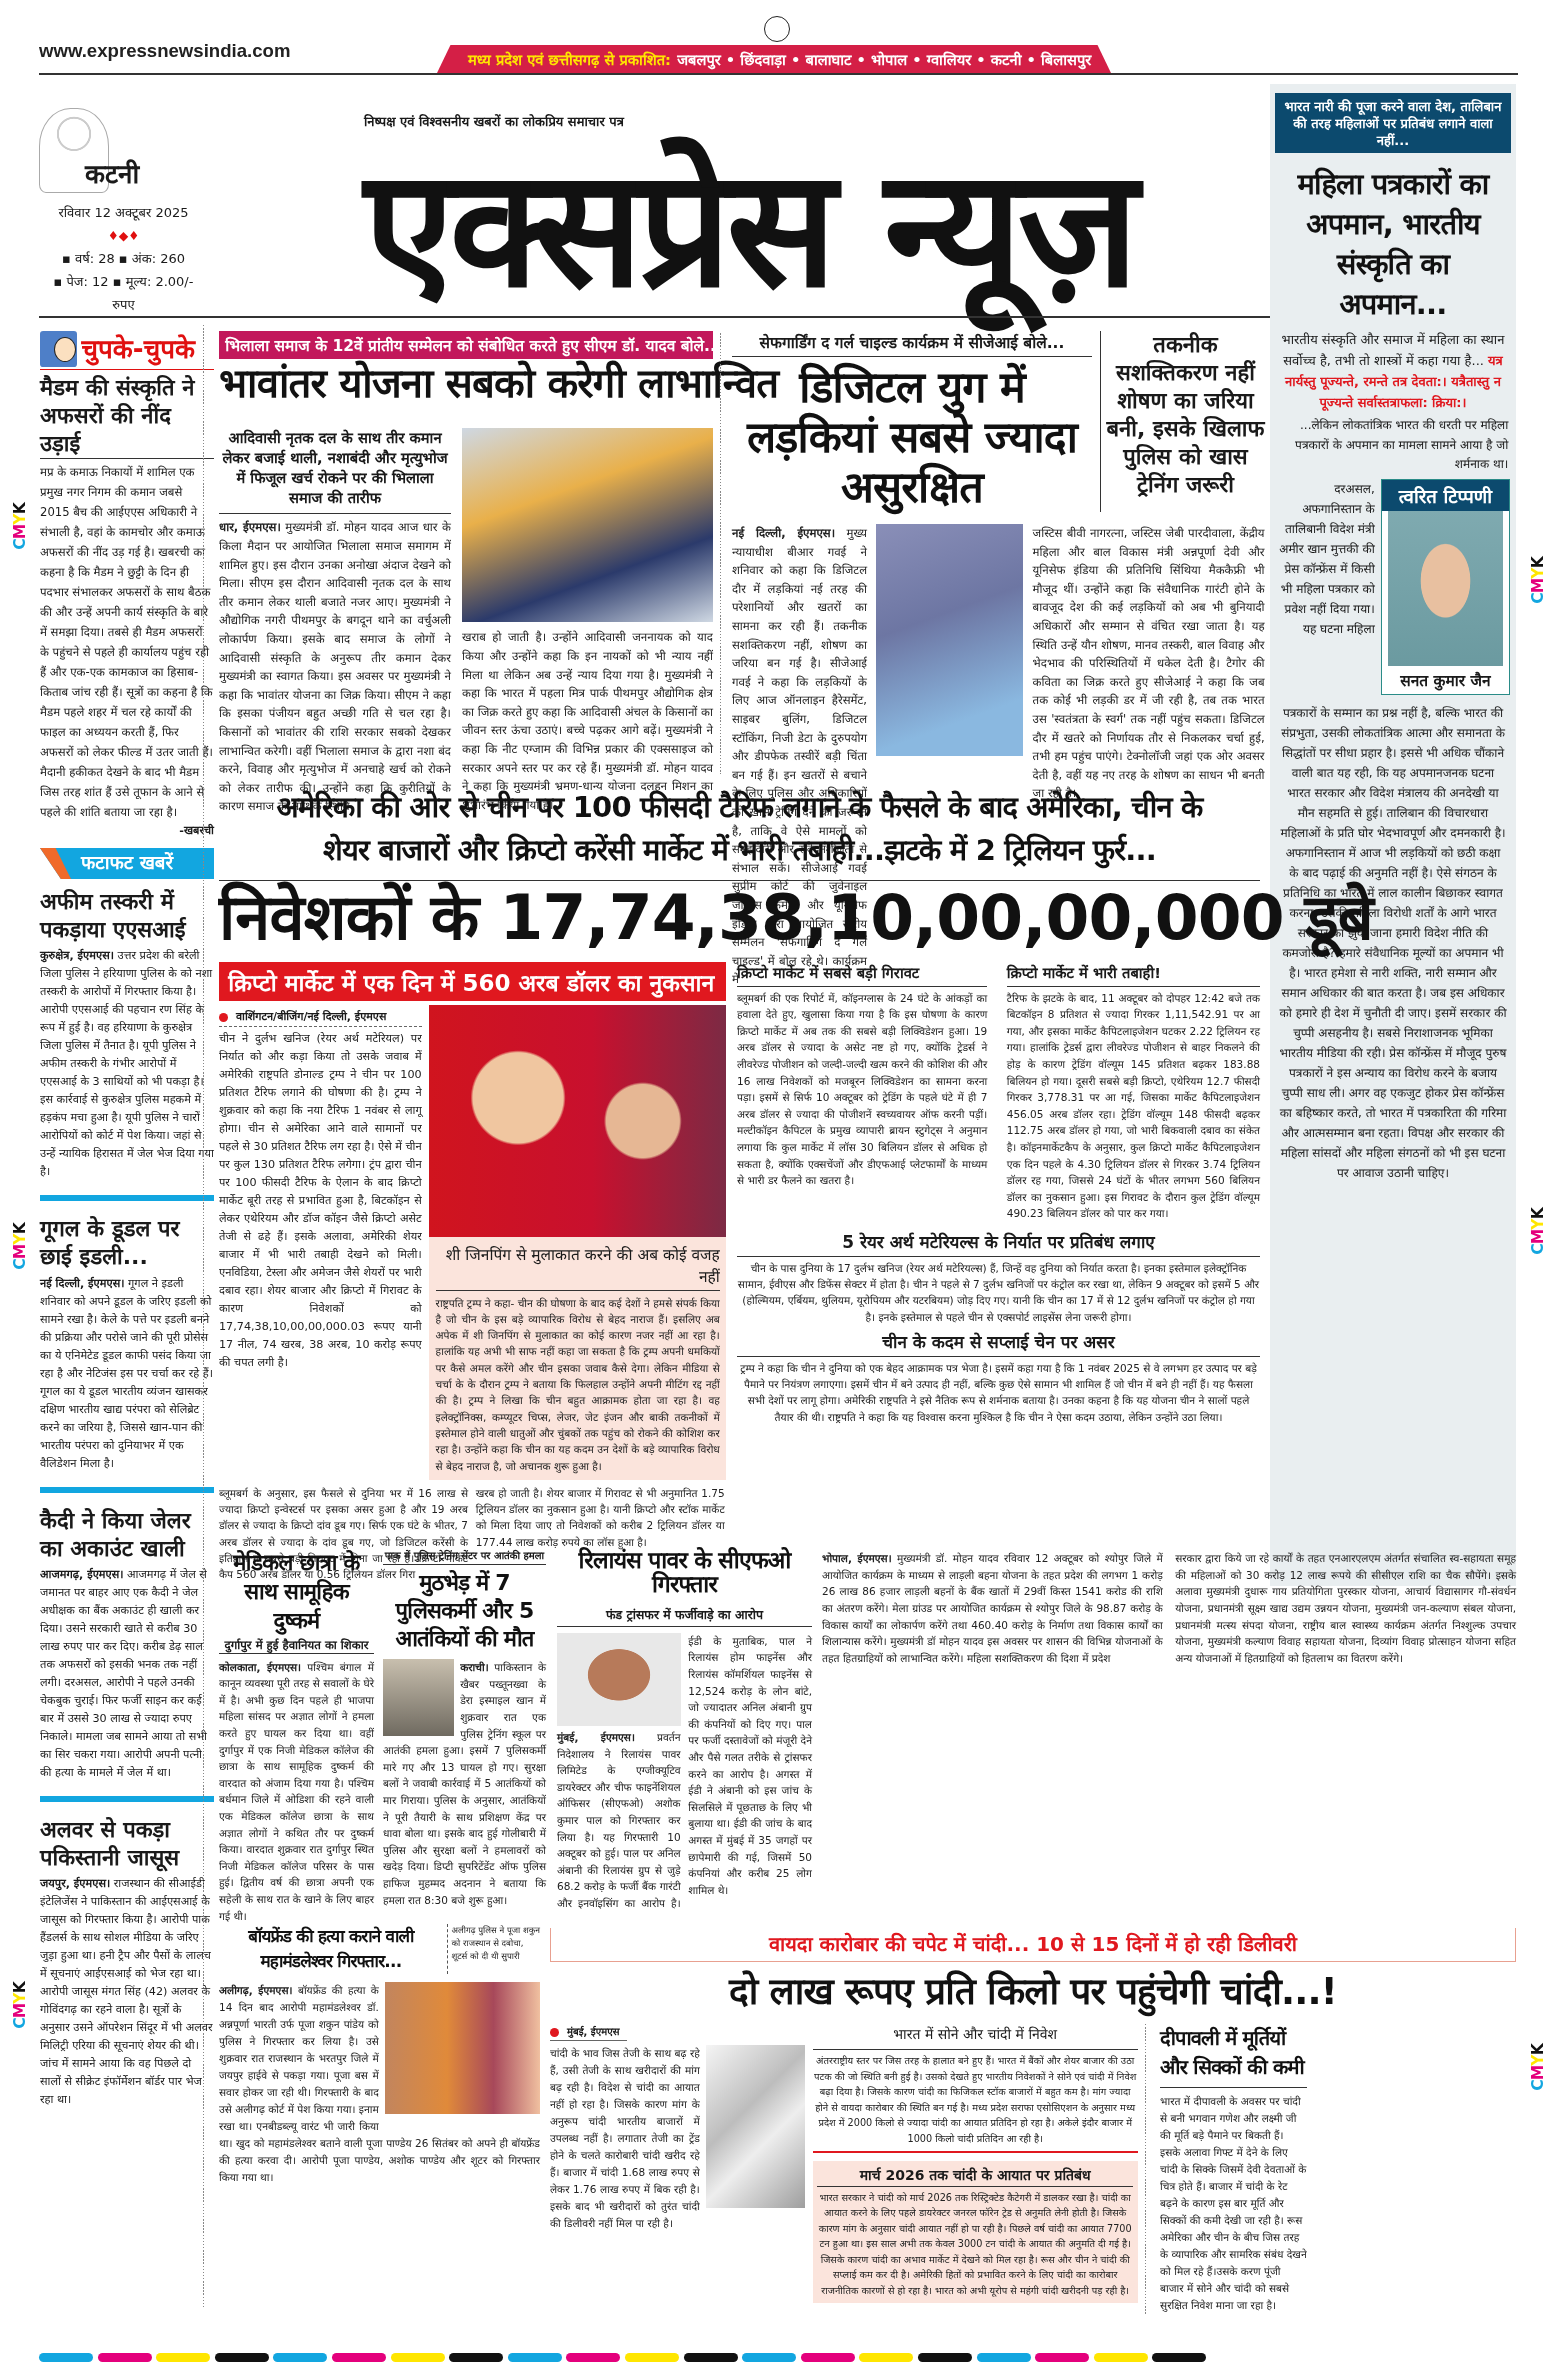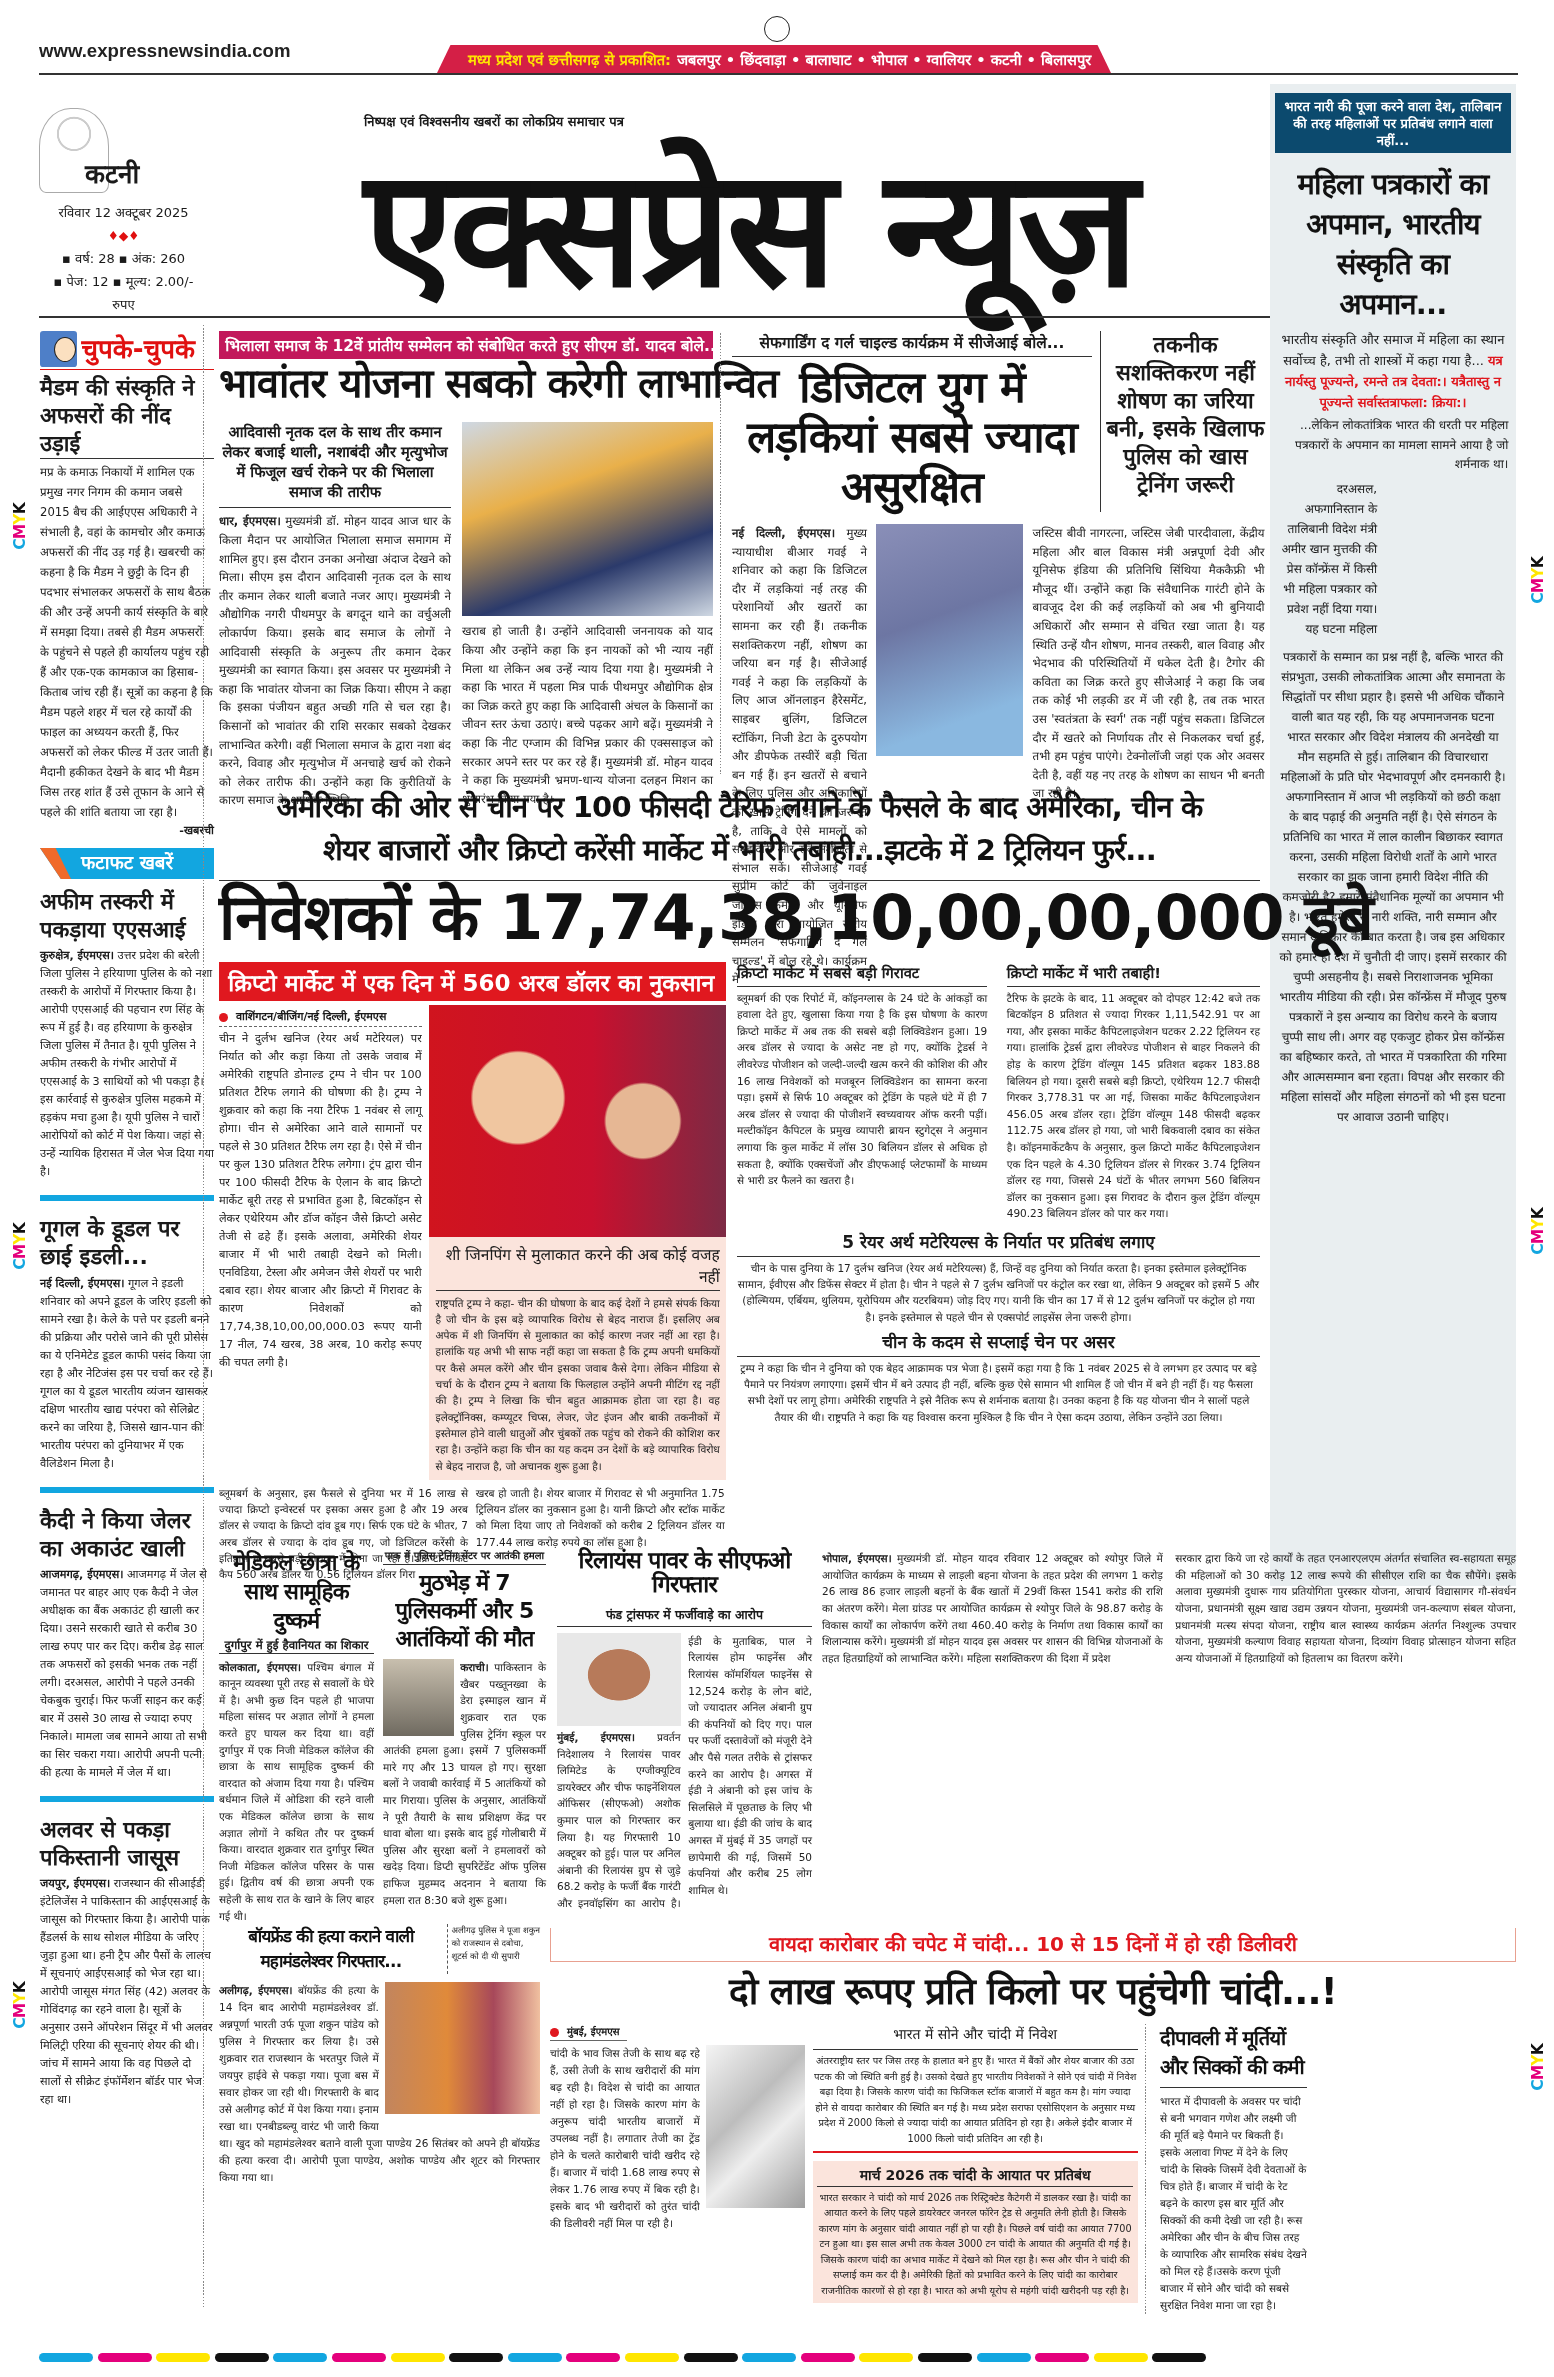--- a/index.html
+++ b/index.html
@@ -78,20 +78,25 @@
 <div class="abs right-panel">
   <div class="boxteal" style="margin:9.3px 4.6px 0;padding:4.6px;font-size:13px;line-height:17px">भारत नारी की पूजा करने वाला देश, तालिबान की तरह महिलाओं पर प्रतिबंध लगाने वाला नहीं...</div>
   <div class="hl" style="font-size:29px;text-align:center;padding:11px 9.3px 4.6px;line-height:40px">महिला पत्रकारों का अपमान, भारतीय संस्कृति का अपमान...</div>
   <div style="font-size:13px;line-height:21px;text-align:center;padding:0 9.3px">
     <span>भारतीय संस्कृति और समाज में महिला का स्थान सर्वोच्च है, तभी तो शास्त्रों में कहा गया है...</span>
     <span class="red-text" style="font-weight:bold">यत्र नार्यस्तु पूज्यन्ते, रमन्ते तत्र देवता:। यत्रैतास्तु न पूज्यन्ते सर्वास्तत्राफला: क्रिया:।</span>
   </div>
   <div style="font-size:12px;line-height:19.4px;text-align:right;padding:3.1px 7.7px 0">...लेकिन लोकतांत्रिक भारत की धरती पर महिला पत्रकारों के अपमान का मामला सामने आया है जो शर्मनाक था।</div>
   <div style="display:flex;padding:4.6px 6.2px;gap:6.2px">
     <div style="width:101px;font-size:12px;line-height:20px;text-align:right">दरअसल, अफगानिस्तान के तालिबानी विदेश मंत्री अमीर खान मुत्तकी की प्रेस कॉन्फ्रेंस में किसी भी महिला पत्रकार को प्रवेश नहीं दिया गया। यह घटना महिला</div>
+    <div style="width:132px;border:1.5px solid #2a8c88;background:#fff">
+      <div class="boxteal" style="font-size:18.6px;padding:3.1px">त्वरित टिप्पणी</div>
+      <div class="photo jain" style="height:155px;margin:0 6.2px"></div>
+      <div style="text-align:center;font-weight:900;font-size:15.5px;padding:3.1px">सनत कुमार जैन</div>
+    </div>
   </div>
   <div class="body" style="padding:3.1px 9.3px;font-size:12px;line-height:20px;text-align:center">पत्रकारों के सम्मान का प्रश्न नहीं है, बल्कि भारत की संप्रभुता, उसकी लोकतांत्रिक आत्मा और समानता के सिद्धांतों पर सीधा प्रहार है। इससे भी अधिक चौंकाने वाली बात यह रही, कि यह अपमानजनक घटना भारत सरकार और विदेश मंत्रालय की अनदेखी या मौन सहमति से हुई। तालिबान की विचारधारा महिलाओं के प्रति घोर भेदभावपूर्ण और दमनकारी है। अफगानिस्तान में आज भी लड़कियों को छठी कक्षा के बाद पढ़ाई की अनुमति नहीं है। ऐसे संगठन के प्रतिनिधि का भारत में लाल कालीन बिछाकर स्वागत करना, उसकी महिला विरोधी शर्तों के आगे भारत सरकार का झुक जाना हमारी विदेश नीति की कमजोरी है? हमारे संवैधानिक मूल्यों का अपमान भी है। भारत हमेशा से नारी शक्ति, नारी सम्मान और समान अधिकार की बात करता है। जब इस अधिकार को हमारे ही देश में चुनौती दी जाए। इसमें सरकार की चुप्पी असहनीय है। सबसे निराशाजनक भूमिका भारतीय मीडिया की रही। प्रेस कॉन्फ्रेंस में मौजूद पुरुष पत्रकारों ने इस अन्याय का विरोध करने के बजाय चुप्पी साध ली। अगर वह एकजुट होकर प्रेस कॉन्फ्रेंस का बहिष्कार करते, तो भारत में पत्रकारिता की गरिमा और आत्मसम्मान बना रहता। विपक्ष और सरकार की महिला सांसदों और महिला संगठनों को भी इस घटना पर आवाज उठानी चाहिए।</div>
 </div>
 
 <div class="abs sidecol" style="top:331px">
   <div class="chupke">
     <div class="face"></div>
     <span class="lbl">चुपके-चुपके</span>
   </div>
   <h3 class="uline" style="margin-top:4.6px">मैडम की संस्कृति ने अफसरों की नींद उड़ाई</h3>
@@ -115,21 +120,21 @@
   <div class="bluebar"></div>
 
   <h3>अलवर से पकड़ा पकिस्तानी जासूस</h3>
   <div><b>जयपुर, ईएमएस।</b> <span>राजस्थान की सीआईडी इंटेलिजेंस ने पाकिस्तान की आईएसआई के जासूस को गिरफ्तार किया है। आरोपी पाक हैंडलर्स के साथ सोशल मीडिया के जरिए जुड़ा हुआ था। हनी ट्रैप और पैसों के लालच में सूचनाएं आईएसआई को भेज रहा था। आरोपी जासूस मंगत सिंह (42) अलवर के गोविंदगढ़ का रहने वाला है। सूत्रों के अनुसार उसने ऑपरेशन सिंदूर में भी अलवर मिलिट्री एरिया की सूचनाएं शेयर की थी। जांच में सामने आया कि वह पिछले दो सालों से सीक्रेट इंफॉर्मेशन बॉर्डर पार भेज रहा था।</span></div>
 </div>
 <div class="abs vdiv" style="left:203px;top:325px;height:1982px"></div>
 
 <div class="abs" style="left:219px;top:331px;width:494px">
   <div class="kicker-pink">भिलाला समाज के 12वें प्रांतीय सम्मेलन को संबोधित करते हुए सीएम डॉ. यादव बोले...</div>
   <div class="hl" style="font-size:40px;margin-top:3.1px;white-space:nowrap">भावांतर योजना सबको करेगी लाभान्वित</div>
-  <div style="display:flex;gap:11px;margin-top:18px">
+  <div style="display:flex;gap:11px;margin-top:24px">
     <div style="width:232px">
       <div class="uline" style="font-size:14.7px;line-height:20px;text-align:center;font-weight:bold;padding-bottom:4.6px">आदिवासी नृतक दल के साथ तीर कमान लेकर बजाई थाली, नशाबंदी और मृत्युभोज में फिजूल खर्च रोकने पर की भिलाला समाज की तारीफ</div>
       <div class="body" style="margin-top:4.6px"><b>धार, ईएमएस।</b> <span>मुख्यमंत्री डॉ. मोहन यादव आज धार के किला मैदान पर आयोजित भिलाला समाज समागम में शामिल हुए। इस दौरान उनका अनोखा अंदाज देखने को मिला। सीएम इस दौरान आदिवासी नृतक दल के साथ तीर कमान लेकर थाली बजाते नजर आए। मुख्यमंत्री ने औद्योगिक नगरी पीथमपुर के बगदून थाने का वर्चुअली लोकार्पण किया। इसके बाद समाज के लोगों ने आदिवासी संस्कृति के अनुरूप तीर कमान देकर मुख्यमंत्री का स्वागत किया। इस अवसर पर मुख्यमंत्री ने कहा कि भावांतर योजना का जिक्र किया। सीएम ने कहा कि इसका पंजीयन बहुत अच्छी गति से चल रहा है। किसानों को भावांतर की राशि सरकार सबको देखकर लाभान्वित करेगी। वहीं भिलाला समाज के द्वारा नशा बंद करने, विवाह और मृत्युभोज में अनचाहे खर्च को रोकने को लेकर तारीफ की। उन्होंने कहा कि कुरीतियों के कारण समाज के आर्थिक स्थिति</span></div>
     </div>
     <div style="width:251px">
       <div class="photo cm" style="height:194px"></div>
       <div class="body" style="margin-top:6.2px">खराब हो जाती है। उन्होंने आदिवासी जननायक को याद किया और उन्होंने कहा कि इन नायकों को भी न्याय नहीं मिला था लेकिन अब उन्हें न्याय दिया गया है। मुख्यमंत्री ने कहा कि भारत में पहला मित्र पार्क पीथमपुर औद्योगिक क्षेत्र का जिक्र करते हुए कहा कि आदिवासी अंचल के किसानों का जीवन स्तर ऊंचा उठाएं। बच्चे पढ़कर आगे बढ़ें। मुख्यमंत्री ने कहा कि नीट एग्जाम की विभिन्न प्रकार की एक्ससाइज को सरकार अपने स्तर पर कर रहे हैं। मुख्यमंत्री डॉ. मोहन यादव ने कहा कि मुख्यमंत्री भ्रमण-धान्य योजना दलहन मिशन का शुभारंभ किया गया है।</div>
     </div>
   </div>
 </div>

